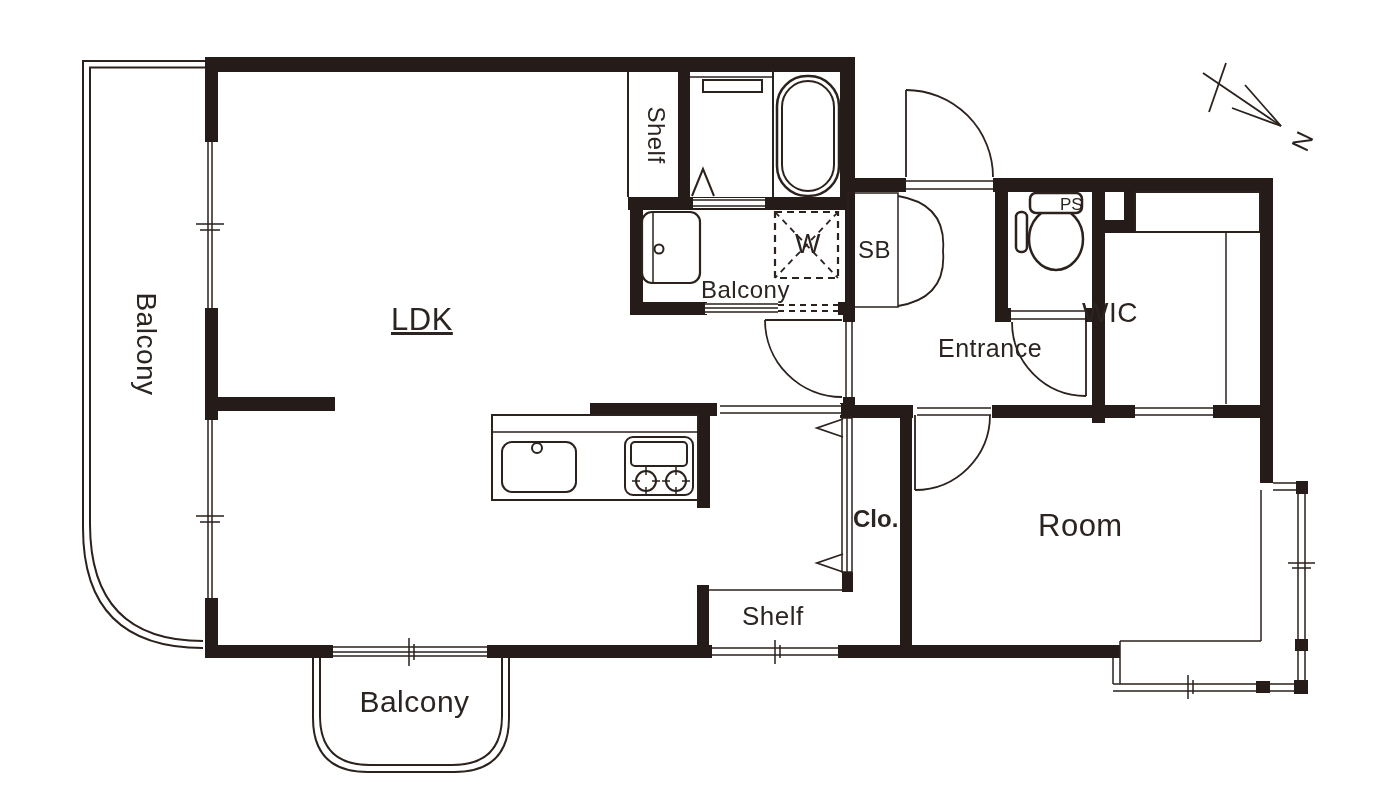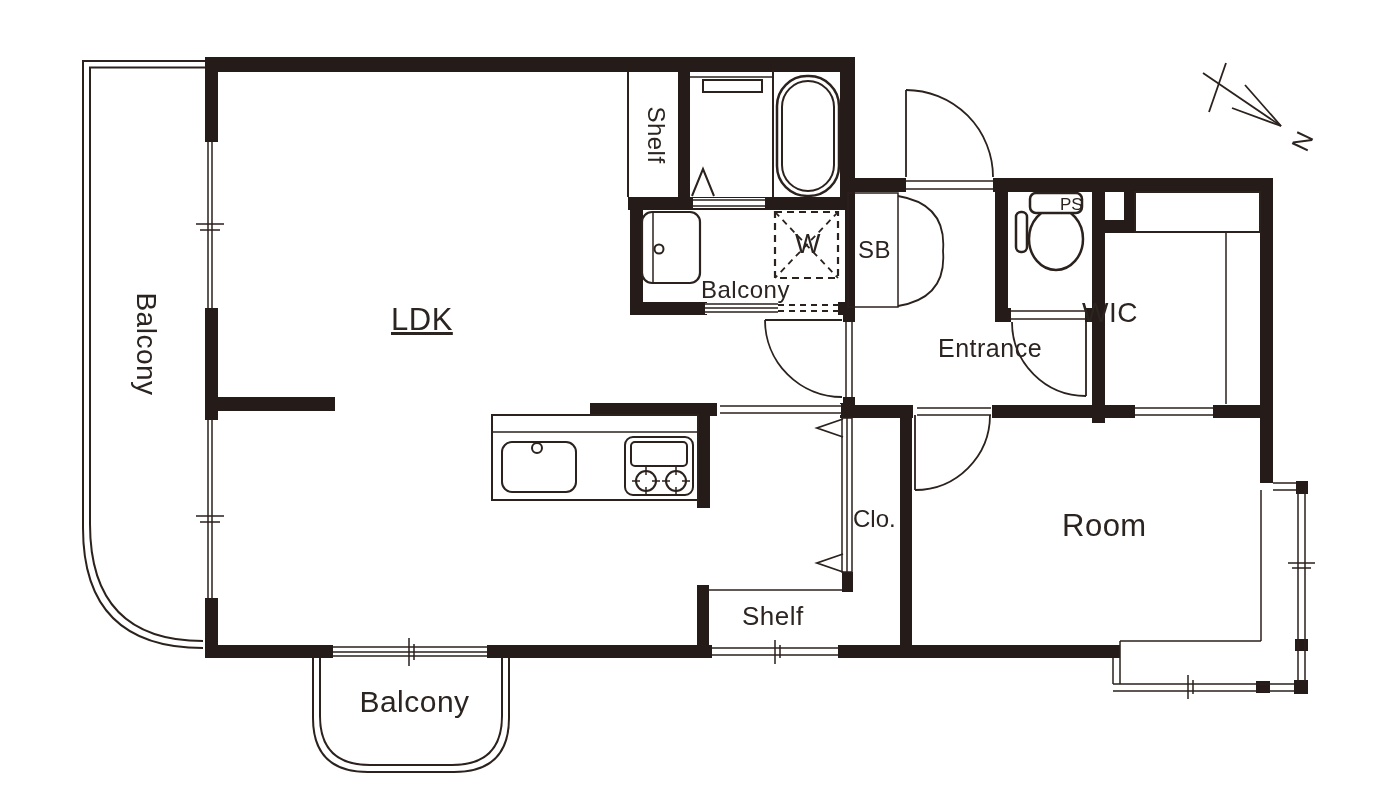--- a/index.html
+++ b/index.html
@@ -252,20 +252,20 @@
   <div class="label" style="left:795px;top:229px;font-size:27px;">W</div>
 
   <div class="label" style="left:858px;top:236px;font-size:24px;">SB</div>
 
   <div class="label" style="left:900px;top:334px;font-size:25px;margin-left:38px;">Entrance</div>
 
   <div class="label" style="left:1060px;top:195px;font-size:17px;letter-spacing:0;">PS</div>
 
   <div class="label" style="left:1082px;top:297px;font-size:28px;">WIC</div>
 
-  <div class="label" style="left:853px;top:505px;font-size:24px;letter-spacing:0;">Clo.</div>
-
-  <div class="label" style="left:1038px;top:508px;font-size:31px;margin-left:24px;">Room</div>
+  <div class="label" style="left:853px;top:505px;font-size:24px;letter-spacing:0;font-weight:bold;">Clo.</div>
+
+  <div class="label" style="left:1038px;top:508px;font-size:31px;">Room</div>
 
   <div class="label" style="left:742px;top:601px;font-size:26px;">Shelf</div>
 
   <div class="label" style="left:1293px;top:127px;font-size:25px;transform:rotate(115deg);">N</div>
 </div>
 
 </body></html>

